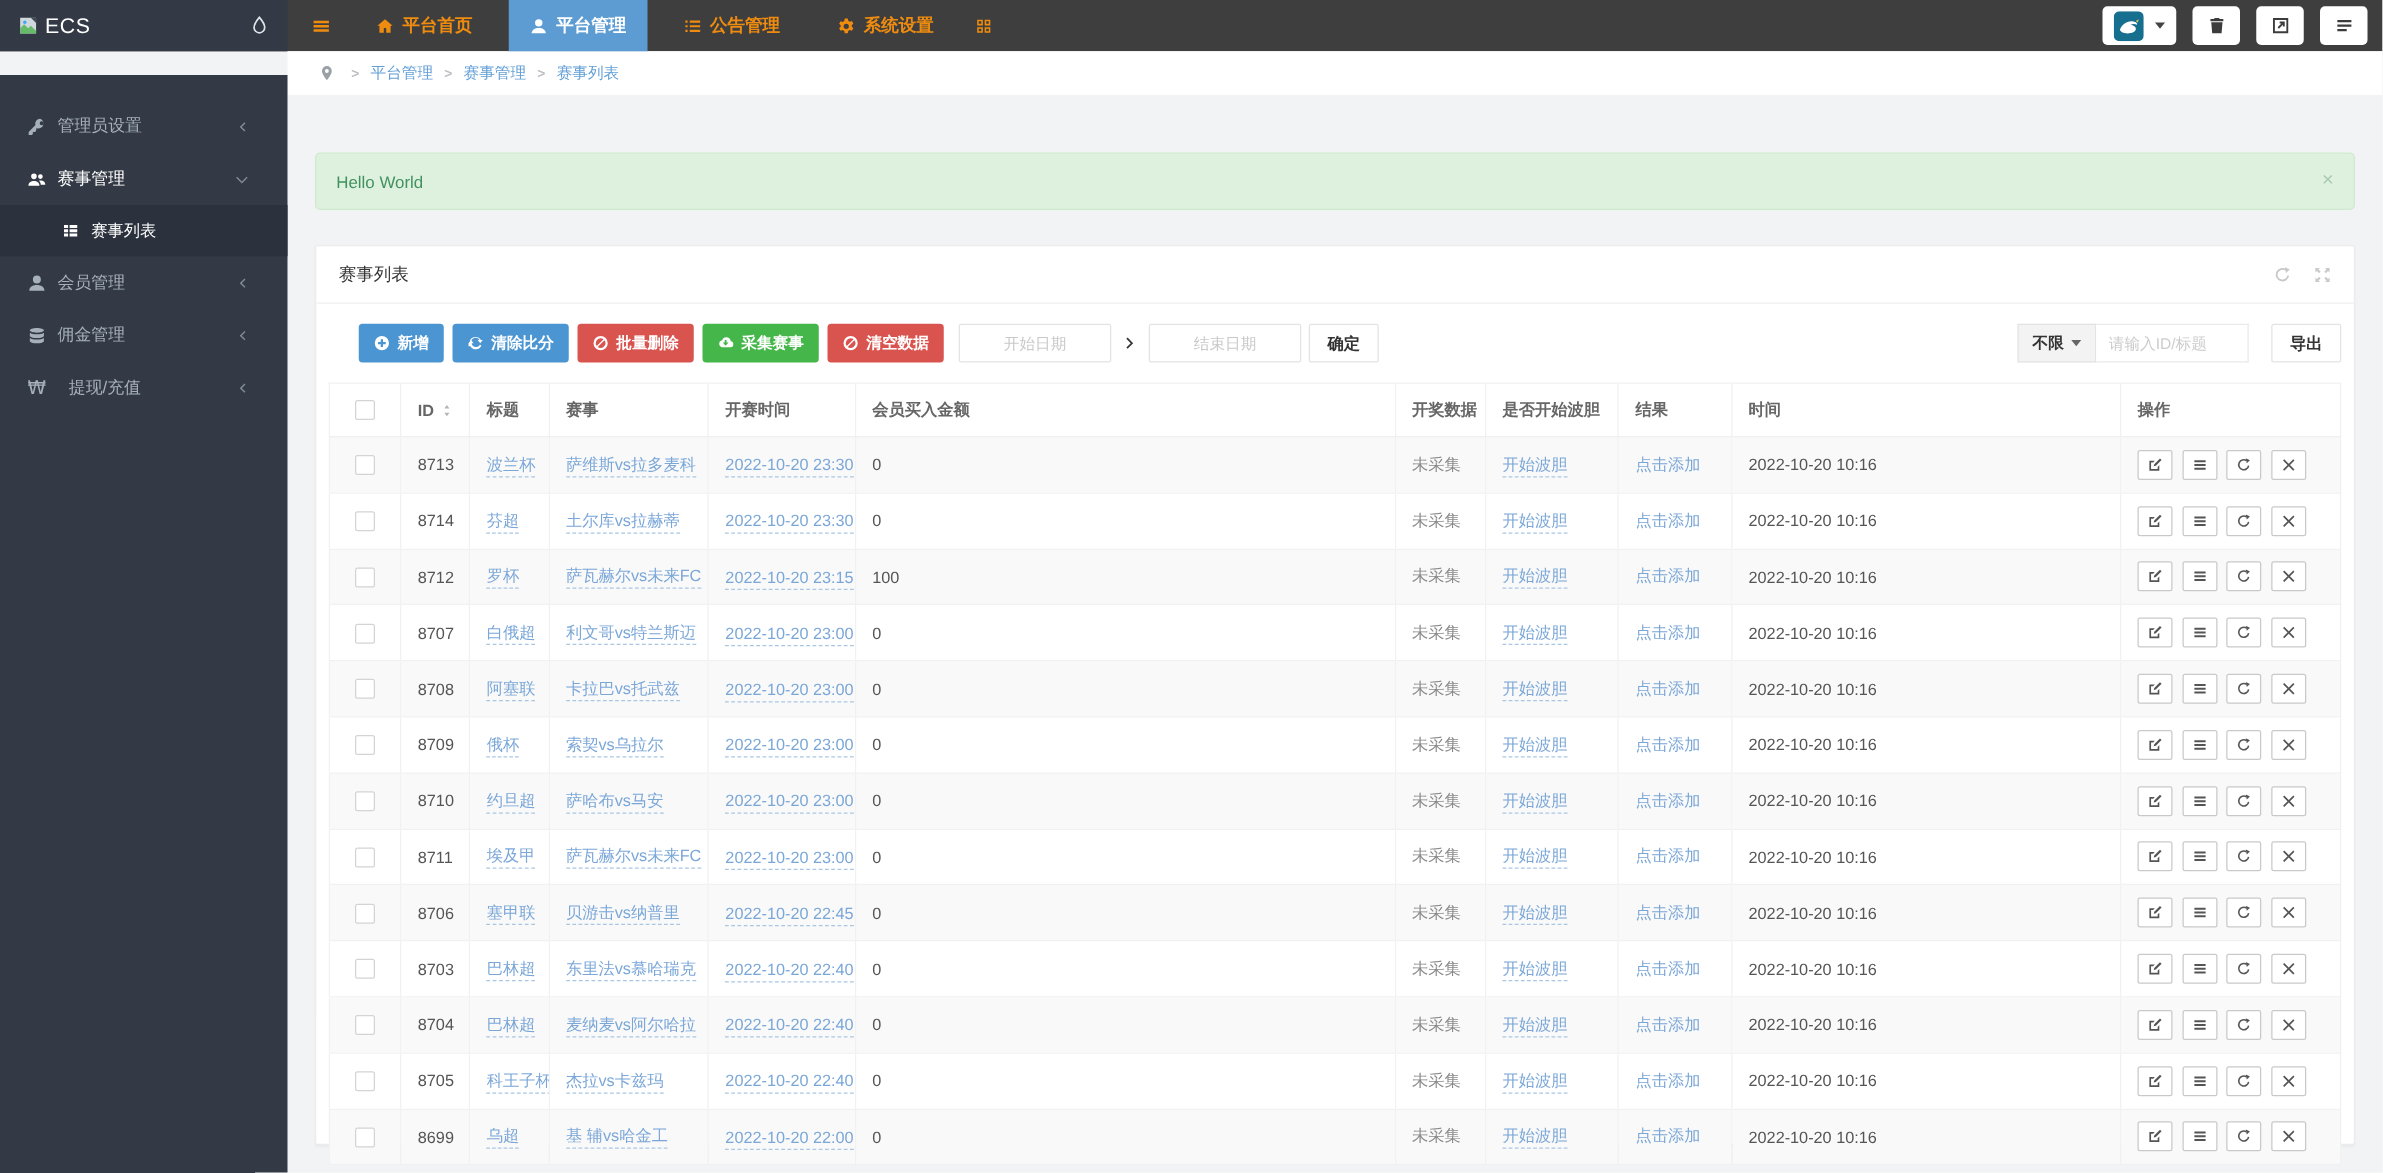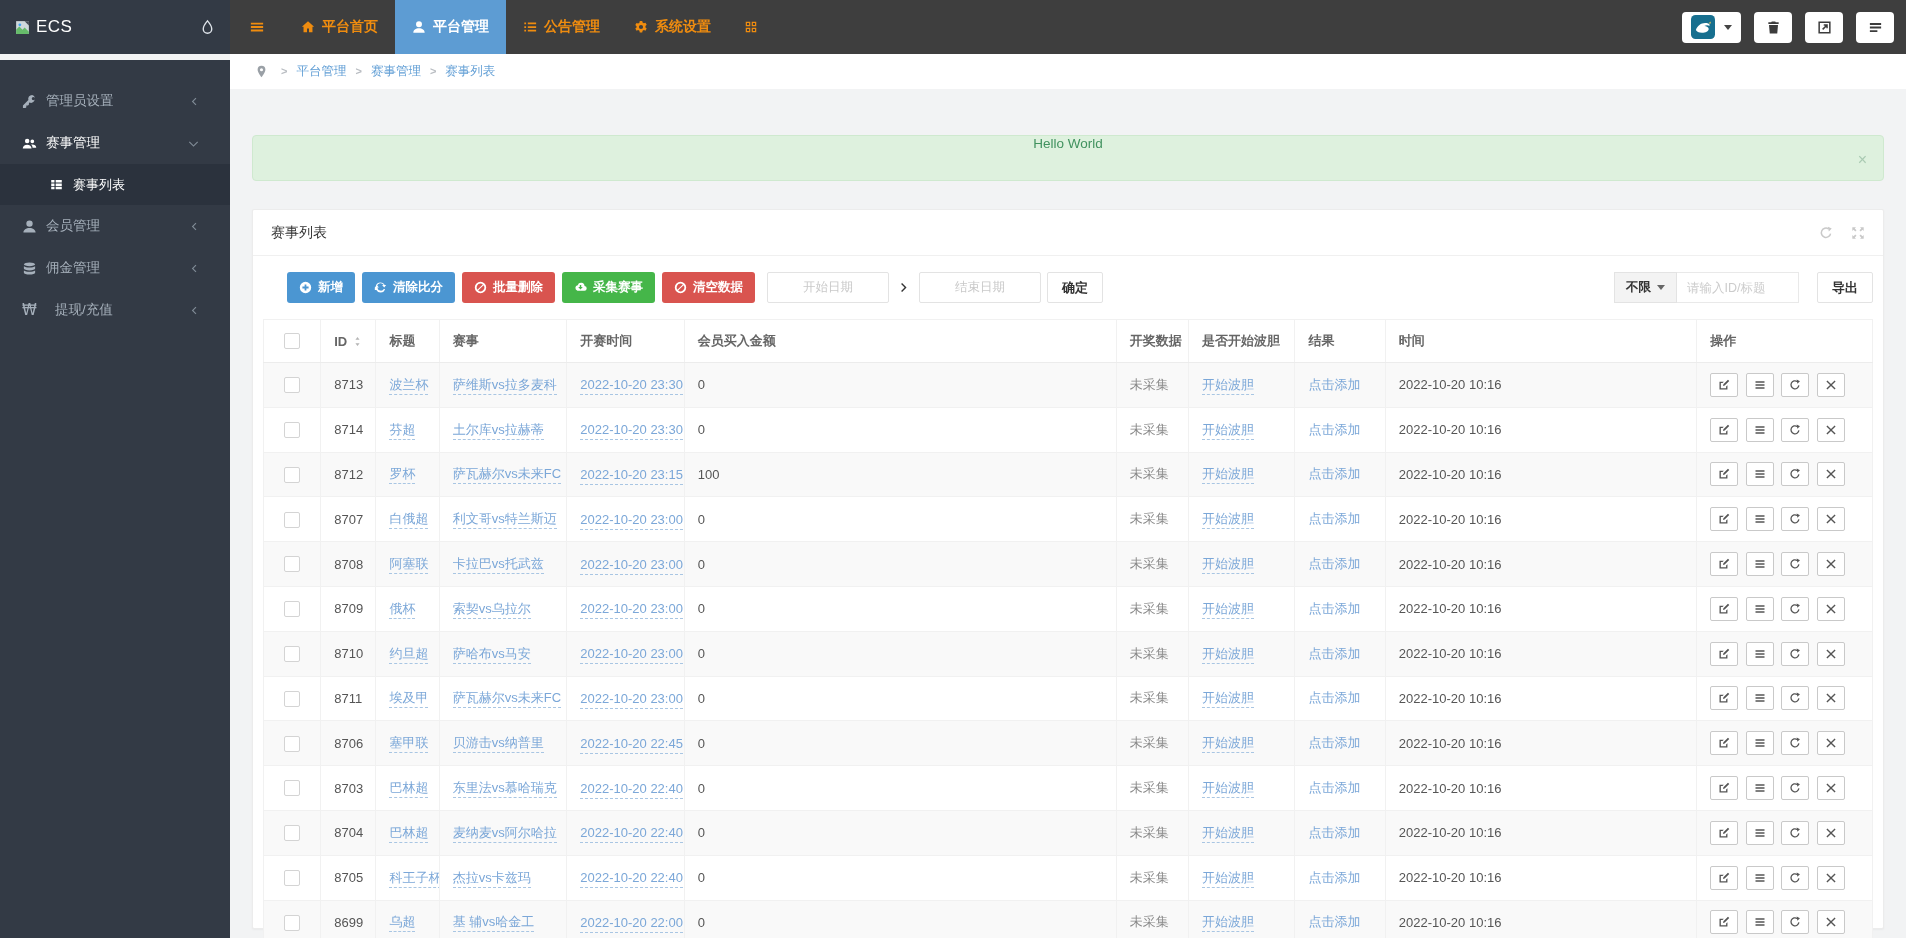--- a/index.html
+++ b/index.html
@@ -2,21 +2,21 @@
 <html><head>
 <meta charset="utf-8">
 <style>
   * { margin:0; padding:0; box-sizing:border-box; }
   html,body { width:1906px; height:938px; overflow:hidden; background:#f2f3f4;
     font-family:"Liberation Sans","DejaVu Sans",sans-serif; font-size:13px; color:#555; }
   .ic { display:inline-flex; align-items:center; justify-content:center; }
   .ic svg { width:1em; height:1em; fill:currentColor; display:block; }
 
   
-  .topbar { height:54px; display:flex; background:#3e3e3e;justify-content:center; }
+  .topbar { height:41px; display:flex; background:#3e3e3e;justify-content:center; }
   .brand { width:230px; background:#333a45; display:flex; align-items:center; padding:0 14px; flex:0 0 230px; }
   .brand .logo-ic { font-size:17px; margin-right:5px; }
   .brand .logo-txt { color:#fff; font-size:17px; letter-spacing:.5px; }
   .brand .droplet { margin-left:auto; color:#dfe4ea; font-size:17px; }
   .nav { display:flex; align-items:stretch; color:#ef8c0f; }
   .nav-item { display:flex; align-items:center; gap:7px; padding:0 17px; font-size:14px; font-weight:bold; cursor:pointer; }
   .nav-item .ic { font-size:14px; }
   .nav-item.active { background:#5d9cd3; color:#fff; }
   .nav-burger { padding:0 20px; font-size:16px; }
   .nav-grid { padding:0 16px; font-size:15px; }
@@ -42,38 +42,38 @@
 
   
   .main { margin-left:230px; height:891px; }
   .breadcrumb { height:35px; background:#fff; display:flex; align-items:center; padding-left:25px; font-size:12.5px; }
   .breadcrumb .pin { color:#9aa0a6; font-size:13px; margin-right:4px; }
   .breadcrumb .sep { color:#b9bdc2; margin:0 9px; font-weight:bold; font-size:11px; }
   .breadcrumb a { color:#64a0d6; text-decoration:none; cursor:pointer; }
 
   .content { padding:0 22px; }
   .alert { margin-top:46px; height:46px; background:#def1de; border:1px solid #cfe9cf; border-radius:4px;
-    display:flex; align-items:center; padding:0 16px; color:#41925f; font-size:13.5px;flex-direction:column; }
+    display:flex; align-items:center; padding:0 16px; color:#41925f; font-size:13.5px; }
   .alert .close { margin-left:auto; color:#a9cab2; font-size:16px; cursor:pointer; }
 
   .panel { margin-top:28px; background:#fff; border:1px solid #ececec; border-radius:2px;
     box-shadow:0 1px 2px rgba(0,0,0,.04); height:720px; }
   .panel-hd { height:46px; display:flex; align-items:center; padding:0 18px; border-bottom:1px solid #f0f0f0; }
   .panel-title { color:#333; font-size:14px; }
   .panel-tools { margin-left:auto; display:flex; gap:18px; color:#c9c9c9; font-size:14px; }
   .panel-bd { padding:16px 10px 0; }
 
   
   .toolbar { display:flex; align-items:center; margin-bottom:16px;padding-left:24px; }
   .btn { height:31px; display:inline-flex; align-items:center; gap:6px; padding:0 12px; border-radius:3px;
     color:#fff; font-size:12.5px; font-weight:bold; cursor:pointer; border:none; margin-right:7px; }
   .btn .ic { font-size:13px; }
   .btn.blue { background:#4b96d2; } .btn.red { background:#d9544f; } .btn.green { background:#45b649; }
   .date-input { width:122px; height:31px; border:1px solid #e3e3e3; border-radius:2px; text-align:center;
-    font-size:12.5px; color:#333; background:#fff; margin-left:5px; font-family:Liberation Mono, monospace; }
+    font-size:12.5px; color:#333; background:#fff; margin-left:5px; font-family:Liberation Sans, sans-serif; }
   .date-input::placeholder { color:#c9c9c9; }
   .range-arrow { width:30px; text-align:center; color:#333; font-size:13px; display:inline-flex; justify-content:center; }
   .btn-plain { height:31px; display:inline-flex; align-items:center; padding:0 14px; background:#fff;
     border:1px solid #e3e3e3; border-radius:2px; color:#333; font-size:13px; font-weight:bold; cursor:pointer; margin-left:6px; }
   .tb-spacer { flex:1; }
   .filter-group { display:flex; align-items:center; }
   .filter-btn { height:31px; display:inline-flex; align-items:center; gap:6px; padding:0 11px; background:#f3f3f3;
     border:1px solid #e3e3e3; color:#333; font-size:12.5px; font-weight:bold; cursor:pointer; }
   .filter-btn .caret { border-top-color:#666; }
   .search-input { width:122px; height:31px; border:1px solid #e9e9e9; border-left:none; padding:0 10px;
@@ -121,21 +121,21 @@
       </span>
   </div>
   <div class="nav">
     <div class="nav-item nav-burger">
       <span class="ic">
           <svg viewBox="0 0 16 16">
             <path d="M1 3h14v2.2H1zM1 6.9h14v2.2H1zM1 10.8h14v2.2H1z"></path>
           </svg>
         </span>
     </div>
-    <div id="nav-items" style="display:flex;align-items:stretch;">
+    <div id="nav-items" style="display:flex;align-items:stretch;gap:12px;">
         <div class="nav-item">
           <span class="ic">
             <svg viewBox="0 0 16 16">
               <path d="M8 1.5 1 7.6h1.9V14h4V9.7h2.2V14h4V7.6H15z"></path>
             </svg>
           </span>
           <span>平台首页</span>
         </div>
         <div class="nav-item active">
           <span class="ic">

